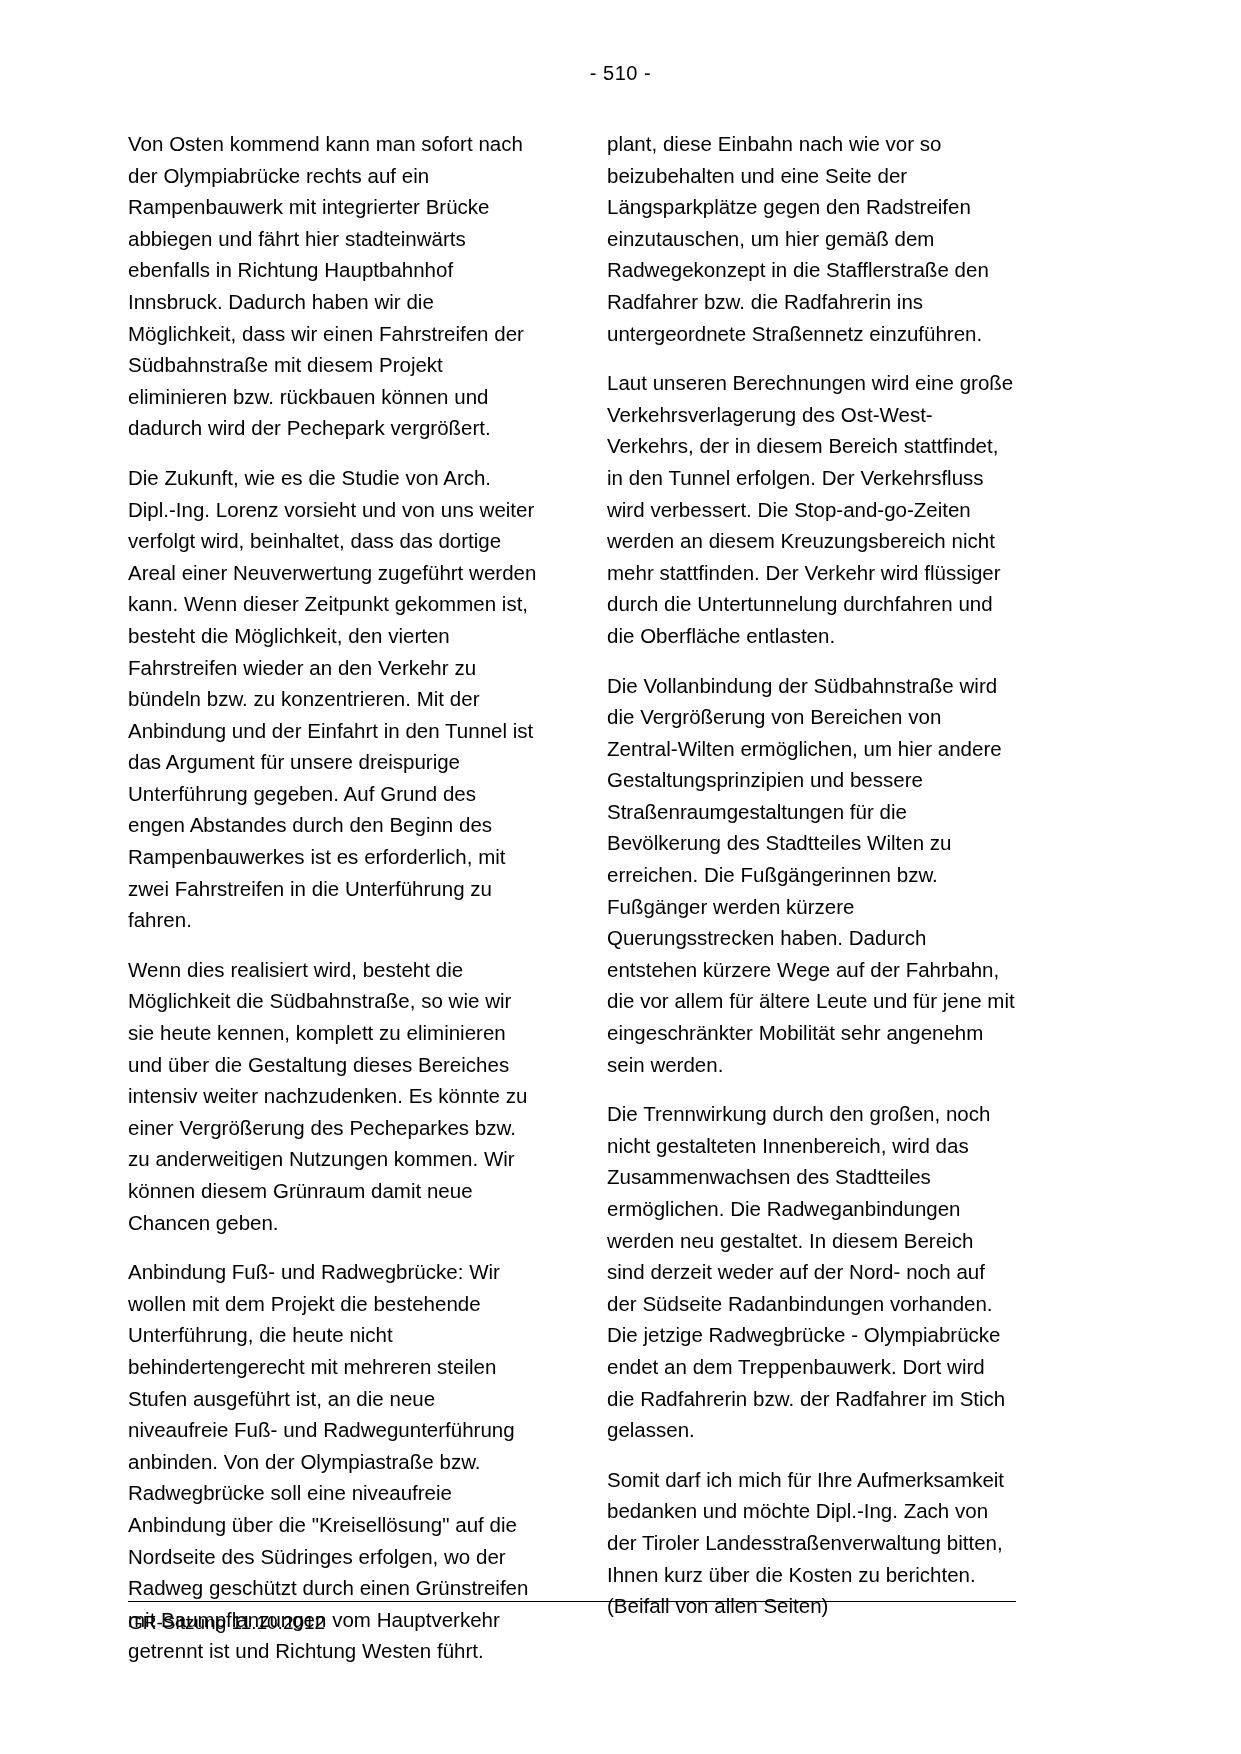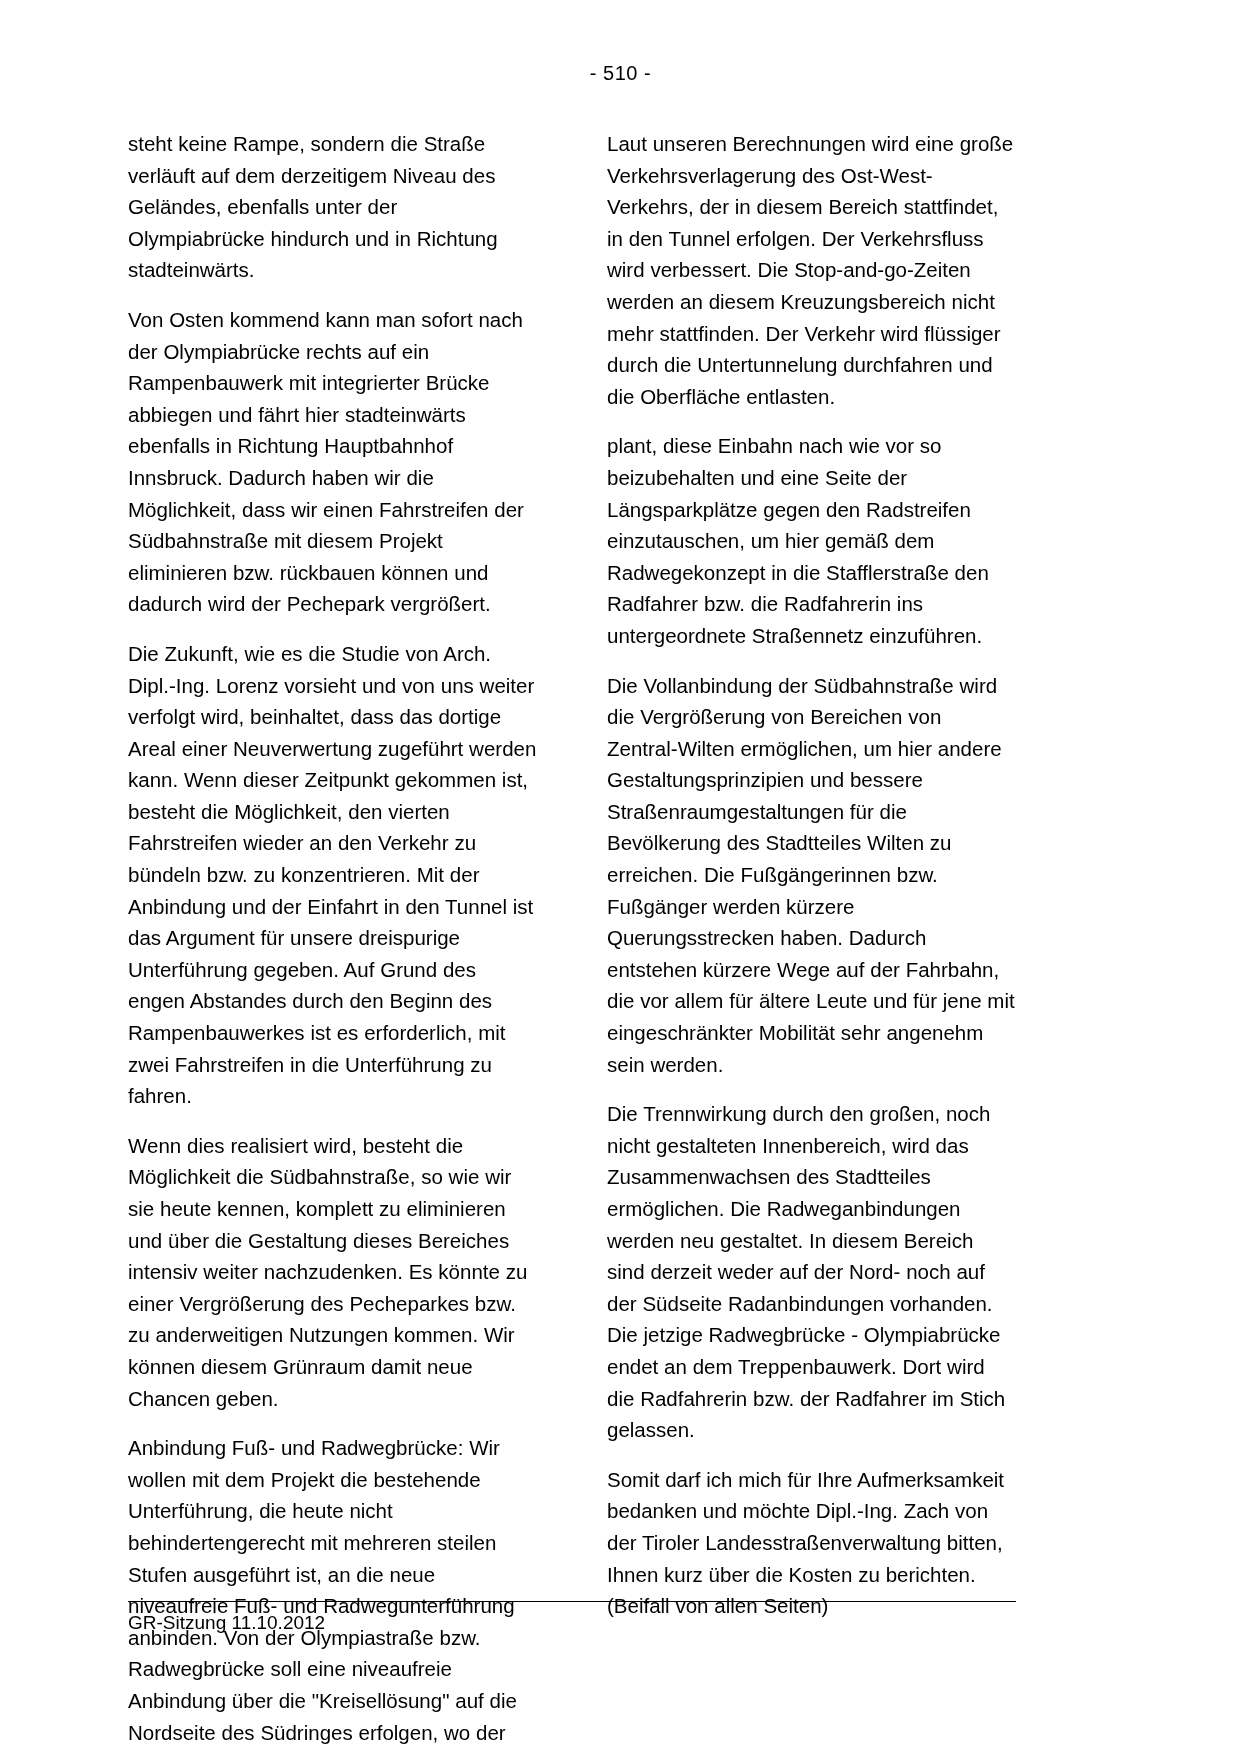--- a/index.html
+++ b/index.html
@@ -71,31 +71,30 @@
 </head>
 <body>
 
 <div class="page">
 
   <div class="page-number">- 510 -</div>
 
   <div class="content">
 
     <div class="column">
-      <p class="para">steht keine Rampe, sondern die Straße verläuft auf dem derzeitigem Niveau des Geländes, ebenfalls unter der Olympiabrücke hindurch und in Richtung stadteinwärts.</p>
       <p class="para">Von Osten kommend kann man sofort nach der Olympiabrücke rechts auf ein Rampenbauwerk mit integrierter Brücke abbiegen und fährt hier stadteinwärts ebenfalls in Richtung Hauptbahnhof Innsbruck. Dadurch haben wir die Möglichkeit, dass wir einen Fahrstreifen der Südbahnstraße mit diesem Projekt eliminieren bzw. rückbauen können und dadurch wird der Pechepark vergrößert.</p>
       <p class="para">Die Zukunft, wie es die Studie von Arch. Dipl.-Ing. Lorenz vorsieht und von uns weiter verfolgt wird, beinhaltet, dass das dortige Areal einer Neuverwertung zugeführt werden kann. Wenn dieser Zeitpunkt gekommen ist, besteht die Möglichkeit, den vierten Fahrstreifen wieder an den Verkehr zu bündeln bzw. zu konzentrieren. Mit der Anbindung und der Einfahrt in den Tunnel ist das Argument für unsere dreispurige Unterführung gegeben. Auf Grund des engen Abstandes durch den Beginn des Rampenbauwerkes ist es erforderlich, mit zwei Fahrstreifen in die Unterführung zu fahren.</p>
       <p class="para">Wenn dies realisiert wird, besteht die Möglichkeit die Südbahnstraße, so wie wir sie heute kennen, komplett zu eliminieren und über die Gestaltung dieses Bereiches intensiv weiter nachzudenken. Es könnte zu einer Vergrößerung des Pecheparkes bzw. zu anderweitigen Nutzungen kommen. Wir können diesem Grünraum damit neue Chancen geben.</p>
       <p class="para">Anbindung Fuß- und Radwegbrücke: Wir wollen mit dem Projekt die bestehende Unterführung, die heute nicht behindertengerecht mit mehreren steilen Stufen ausgeführt ist, an die neue niveaufreie Fuß- und Radwegunterführung anbinden. Von der Olympiastraße bzw. Radwegbrücke soll eine niveaufreie Anbindung über die "Kreisellösung" auf die Nordseite des Südringes erfolgen, wo der Radweg geschützt durch einen Grünstreifen mit Baumpflanzungen vom Hauptverkehr getrennt ist und Richtung Westen führt.</p>
 
     </div>
 
     <div class="column">
+      <p class="para">plant, diese Einbahn nach wie vor so beizubehalten und eine Seite der Längsparkplätze gegen den Radstreifen einzutauschen, um hier gemäß dem Radwegekonzept in die Stafflerstraße den Radfahrer bzw. die Radfahrerin ins untergeordnete Straßennetz einzuführen.</p>
       <p class="para">Laut unseren Berechnungen wird eine große Verkehrsverlagerung des Ost-West-Verkehrs, der in diesem Bereich stattfindet, in den Tunnel erfolgen. Der Verkehrsfluss wird verbessert. Die Stop-and-go-Zeiten werden an diesem Kreuzungsbereich nicht mehr stattfinden. Der Verkehr wird flüssiger durch die Untertunnelung durchfahren und die Oberfläche entlasten.</p>
-      <p class="para">plant, diese Einbahn nach wie vor so beizubehalten und eine Seite der Längsparkplätze gegen den Radstreifen einzutauschen, um hier gemäß dem Radwegekonzept in die Stafflerstraße den Radfahrer bzw. die Radfahrerin ins untergeordnete Straßennetz einzuführen.</p>
       <p class="para">Die Vollanbindung der Südbahnstraße wird die Vergrößerung von Bereichen von Zentral-Wilten ermöglichen, um hier andere Gestaltungsprinzipien und bessere Straßenraumgestaltungen für die Bevölkerung des Stadtteiles Wilten zu erreichen. Die Fußgängerinnen bzw. Fußgänger werden kürzere Querungsstrecken haben. Dadurch entstehen kürzere Wege auf der Fahrbahn, die vor allem für ältere Leute und für jene mit eingeschränkter Mobilität sehr angenehm sein werden.</p>
       <p class="para">Die Trennwirkung durch den großen, noch nicht gestalteten Innenbereich, wird das Zusammenwachsen des Stadtteiles ermöglichen. Die Radweganbindungen werden neu gestaltet. In diesem Bereich sind derzeit weder auf der Nord- noch auf der Südseite Radanbindungen vorhanden. Die jetzige Radwegbrücke - Olympiabrücke endet an dem Treppenbauwerk. Dort wird die Radfahrerin bzw. der Radfahrer im Stich gelassen.</p>
       <p class="para">Somit darf ich mich für Ihre Aufmerksamkeit bedanken und möchte Dipl.-Ing. Zach von der Tiroler Landesstraßenverwaltung bitten, Ihnen kurz über die Kosten zu berichten. (Beifall von allen Seiten)</p>
 
     </div>
 
   </div>
 
   <div class="footer-rule"></div>
   <div class="footer-text">GR-Sitzung 11.10.2012</div>

